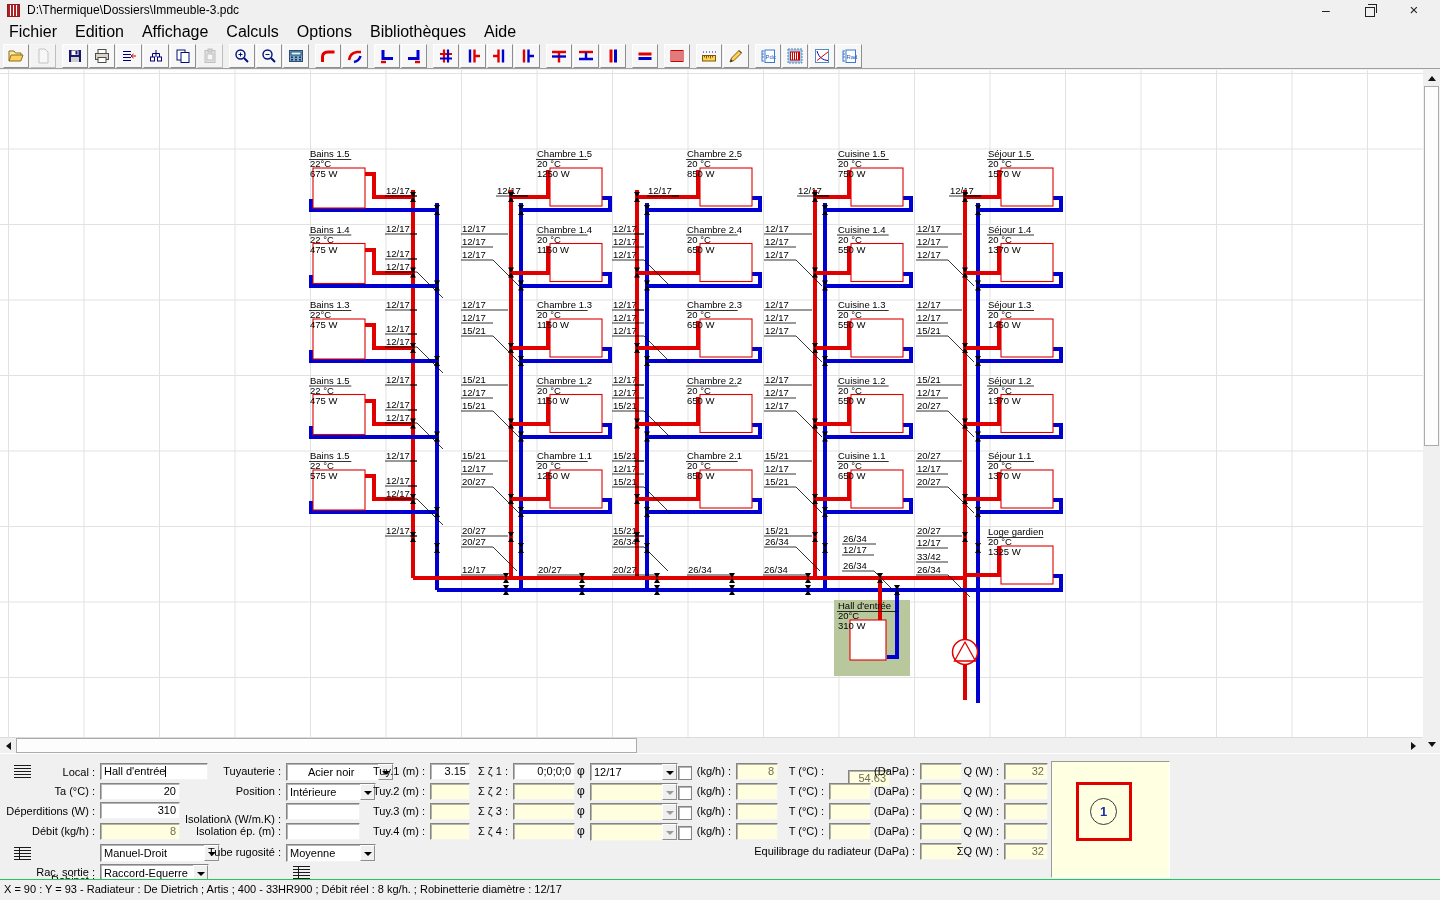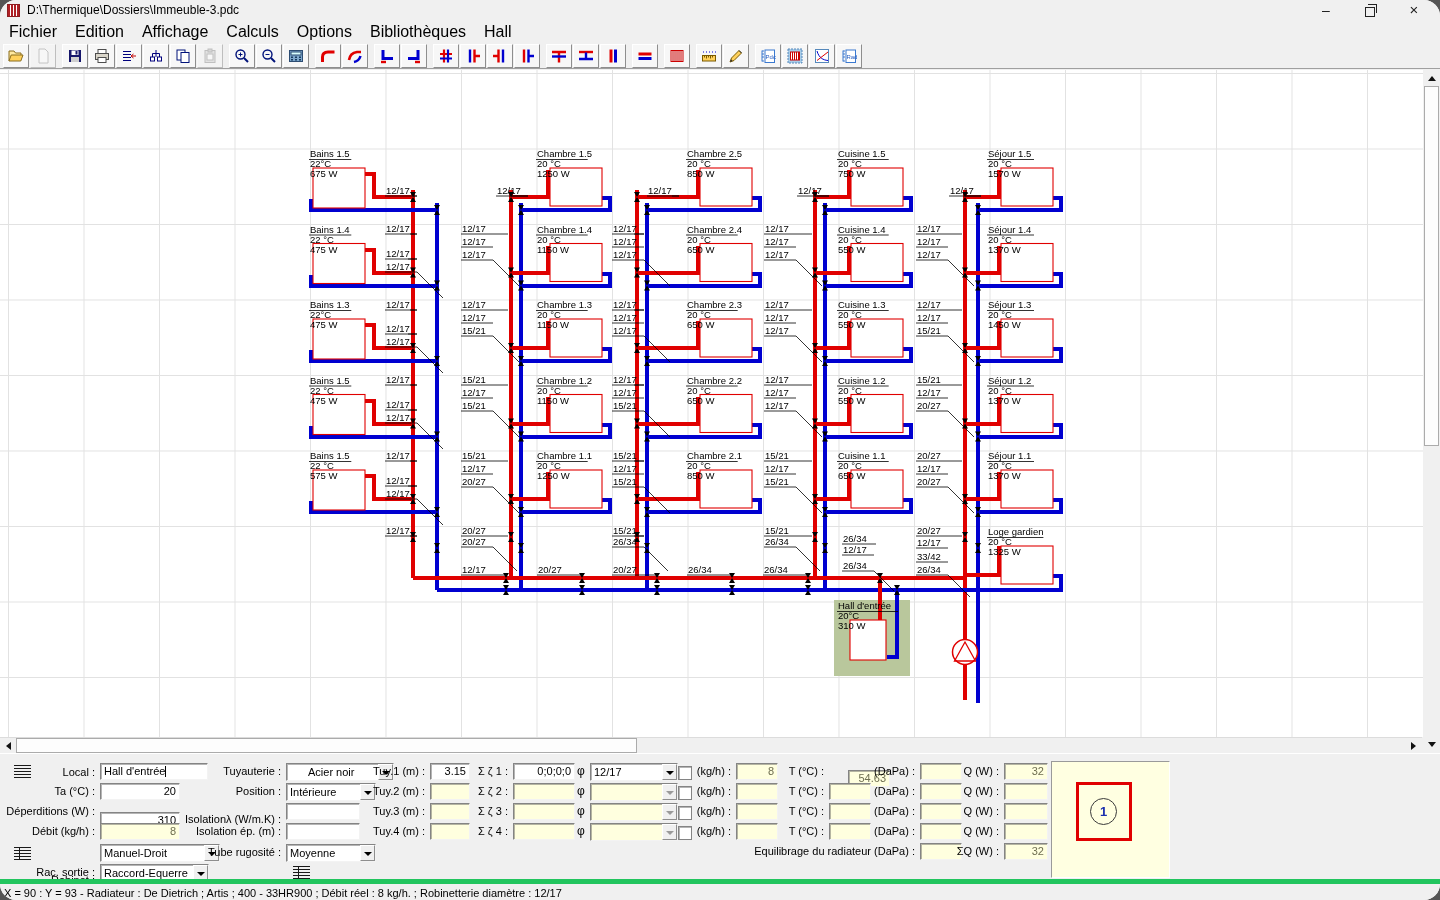--- a/index.html
+++ b/index.html
@@ -1,17 +1,17 @@
 <!DOCTYPE html>
 <html><head>
 <meta charset="utf-8">
 <style>
   html,body{margin:0;padding:0;background:#555;}
   .screen{position:relative;width:1440px;height:900px;background:#f0f0f0;overflow:hidden;
-          font-family:"Liberation Sans",sans-serif;font-size:11px;color:#000;border-radius:16px;}
+          font-family:"Liberation Sans",sans-serif;font-size:11px;color:#000;}
   
   .titlebar{position:absolute;left:0;top:0;width:100%;height:21px;background:#f0f0f0;}
   .title-icon{position:absolute;left:7px;top:4px;width:13px;height:13px;
       background:repeating-linear-gradient(90deg,#b02025 0 2px,#fff 2px 3px);border:1px solid #8d1d20;box-sizing:border-box;}
   .title-text{position:absolute;left:27px;top:3px;font-size:12px;white-space:nowrap;}
   .win-btn{position:absolute;top:0;width:44px;height:21px;text-align:center;line-height:20px;font-size:14px;color:#222;}
   .wc-min{right:92px;}
   .wc-restore{right:48px;}
   .wc-close{right:4px;font-size:15px;}
   .restore-glyph{display:inline-block;width:8px;height:8px;border:1px solid #222;position:relative;top:2px;background:#f0f0f0;}
@@ -67,35 +67,35 @@
   .form-icon{position:absolute;width:17px;height:13px;
       background:repeating-linear-gradient(to bottom,#1a1a1a 0 1px,transparent 1px 3px);}
   .form-icon.table{background:repeating-linear-gradient(to bottom,#1a1a1a 0 1px,transparent 1px 3px),
       linear-gradient(to right,transparent 0 5px,#1a1a1a 5px 6px,transparent 6px);}
   .preview{position:absolute;left:1051px;top:7px;width:117px;height:115px;background:#ffffe1;
            border:1px solid;border-color:#9a9a9a #ffffff #ffffff #9a9a9a;}
   .preview-square{position:absolute;left:24px;top:20px;width:50px;height:53px;border:3px solid #e00000;}
   .preview-circle{position:absolute;left:11px;top:13px;width:25px;height:25px;border:1px solid #3a3a3a;border-radius:50%;
                   text-align:center;line-height:25px;color:#1a2fae;font-weight:bold;font-size:13px;}
   
-  .statusbar{position:absolute;left:0;top:879px;width:1440px;height:21px;background:#f0f0f0;border-top:5px solid #22c55e;box-sizing:border-box;}
+  .statusbar{position:absolute;left:0;top:879px;width:1440px;height:21px;background:#f0f0f0;border-top:1px solid #22c55e;box-sizing:border-box;}
   .statusbar span{display:block;padding:3px 0 0 4px;font-size:11px;white-space:nowrap;}
 </style>
 </head>
 <body>
 
 <div class="screen">
   <div class="titlebar">
     <div class="title-icon"></div>
     <span class="title-text">D:\Thermique\Dossiers\Immeuble-3.pdc</span>
     <div class="win-btn wc-min">–</div>
     <div class="win-btn wc-restore"><span class="restore-glyph"></span></div>
     <div class="win-btn wc-close">×</div>
   </div>
-  <div class="menubar" id="menubar"><span class="menu-item">Fichier</span><span class="menu-item">Edition</span><span class="menu-item">Affichage</span><span class="menu-item">Calculs</span><span class="menu-item">Options</span><span class="menu-item">Bibliothèques</span><span class="menu-item">Hall</span></div>
+  <div class="menubar" id="menubar"><span class="menu-item">Fichier</span><span class="menu-item">Edition</span><span class="menu-item">Affichage</span><span class="menu-item">Calculs</span><span class="menu-item">Options</span><span class="menu-item">Bibliothèques</span><span class="menu-item">Aide</span></div>
   <div class="toolbar" id="toolbar">
       <div class="tbtn">
         <svg viewBox="0 0 16 16">
           <path d="M1 13V3h5l1.5 2H13v2" fill="#ffe9a0" stroke="#8a6d1d"></path>
           <path d="M1 13l2.2-6H15l-2.2 6z" fill="#ffd15c" stroke="#8a6d1d"></path>
         </svg>
       </div>
       <div class="tbtn disabled">
         <svg viewBox="0 0 16 16">
           <path d="M4 1h6l3 3v11H4z" fill="#fff" stroke="#9a9a9a"></path>
@@ -971,21 +971,21 @@
       </div>
       <div class="flabel" style="left: 823px; width: 92px; top: 31px;">(DaPa) :</div>
       <div class="field yellow" style="left: 920px; top: 29px; width: 40px;">
         <span class="val"></span>
       </div>
       <div class="flabel" style="left: 907px; width: 92px; top: 31px;">Q (W) :</div>
       <div class="field yellow" style="left: 1004px; top: 29px; width: 42px;">
         <span class="val"></span>
       </div>
       <div class="flabel" style="left: 3px; width: 92px; top: 51px;">Déperditions (W) :</div>
-      <div class="field ar" style="left: 100px; top: 58px; width: 78px;">
+      <div class="field ar" style="left: 100px; top: 48px; width: 78px;">
         <span class="val">310</span>
       </div>
       <div class="flabel" style="left: 171px; width: 110px; top: 51px; margin-top: 8px;">Isolationλ (W/m.K) :</div>
       <div class="field" style="left: 286px; top: 49px; width: 72px;">
         <span class="val"></span>
       </div>
       <div class="flabel" style="left: 333px; width: 92px; top: 51px;">Tuy.3 (m) :</div>
       <div class="field yellow" style="left: 430px; top: 49px; width: 38px;">
         <span class="val"></span>
       </div>

